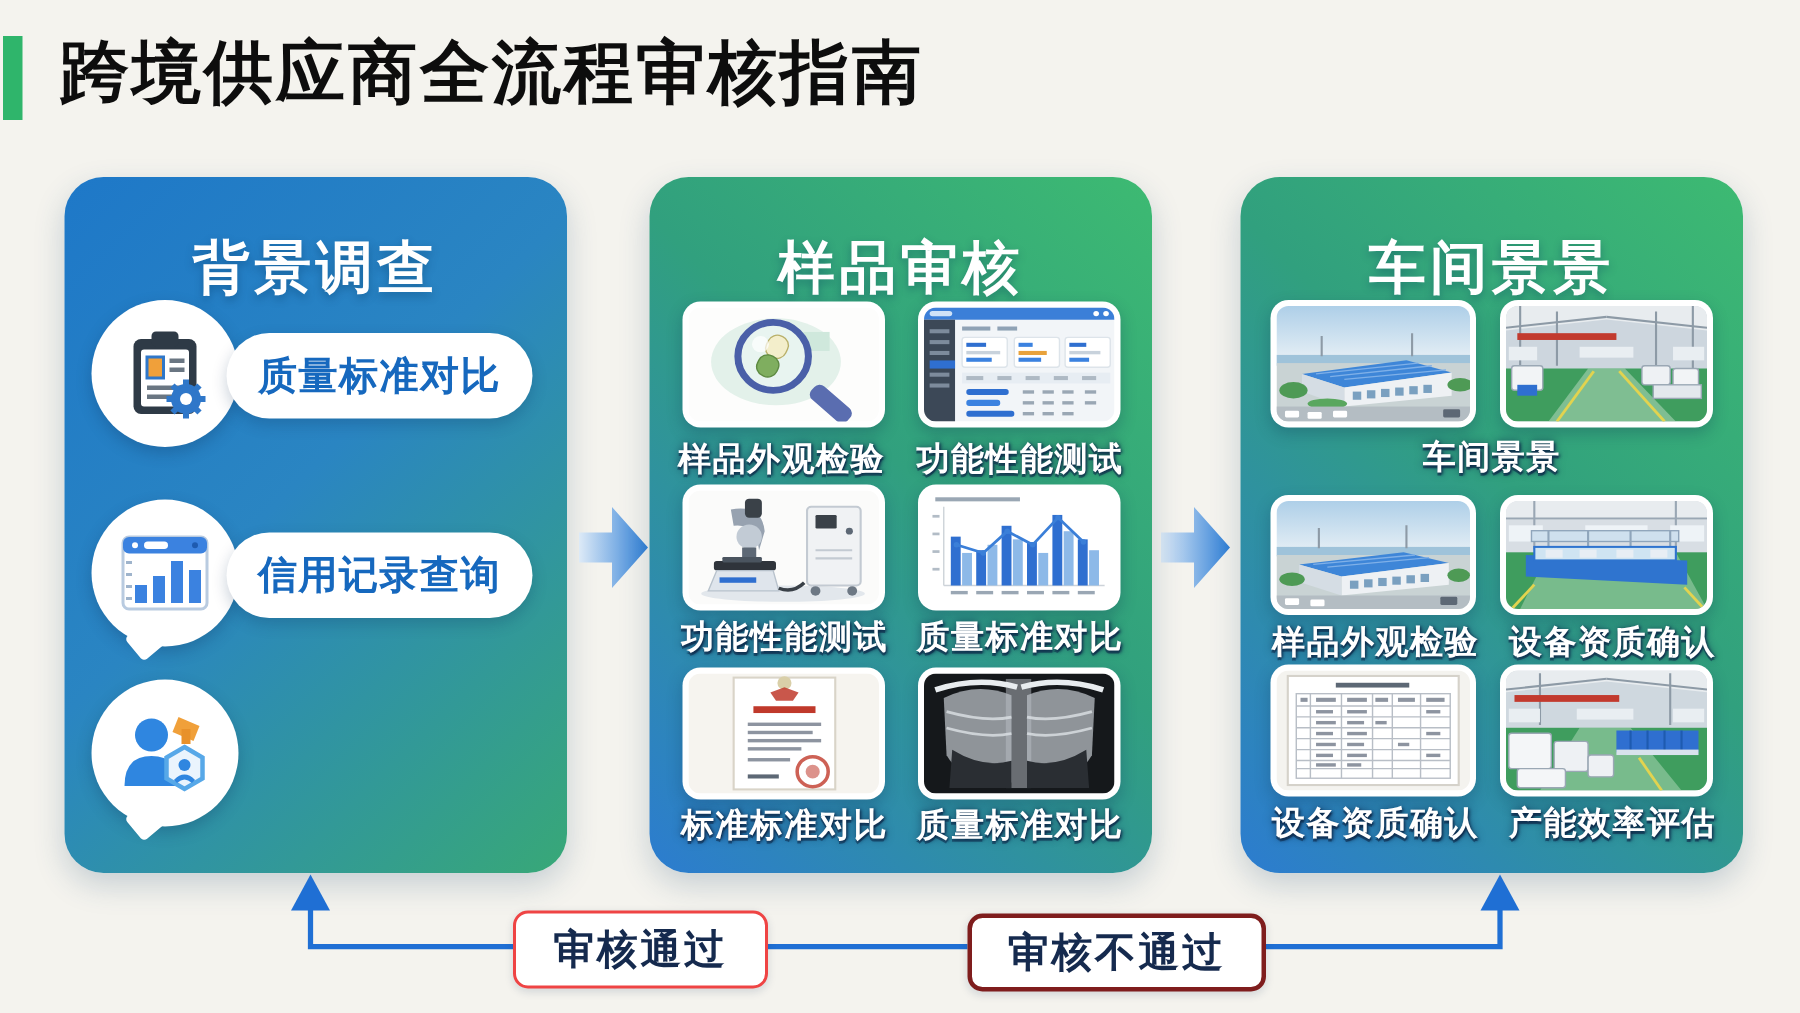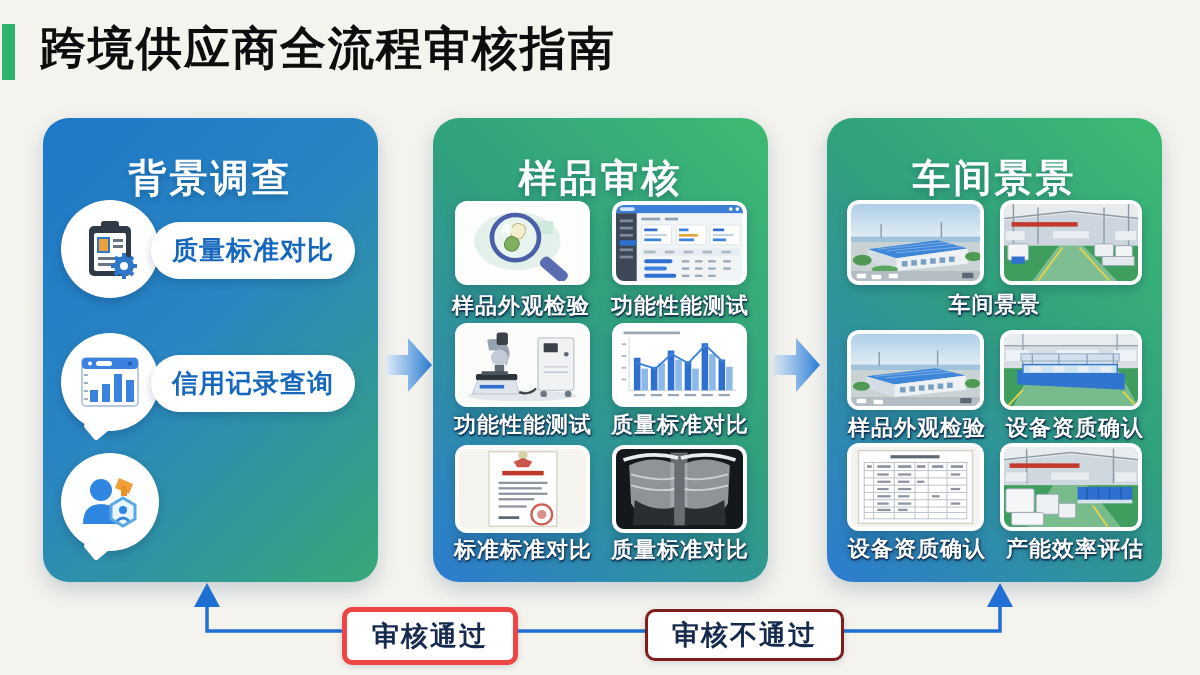--- a/index.html
+++ b/index.html
@@ -57,21 +57,21 @@
   }
   
   .flow-arrow{position:absolute;top:330px;width:46px;height:70px;}
   
   .flow-box{
     position:absolute;background:#fff;border-radius:10px;z-index:3;
     display:flex;align-items:center;justify-content:center;
     box-shadow:0 2px 6px rgba(20,50,90,.15);
   }
   .flow-box span{font-size:27px;font-weight:700;color:#152a4e;letter-spacing:2px;}
-  .flow-box.pass{left:342px;top:607px;width:166px;height:48px;border:5px solid #ef4444;}
+  .flow-box.pass{left:342px;top:607px;width:166px;height:48px;border:2px solid #ef4444;}
   .flow-box.fail{left:645px;top:609px;width:193px;height:46px;border:3px solid #7f1d1d;}
   .connector-layer{position:absolute;left:0;top:0;width:1200px;height:675px;z-index:2;pointer-events:none;}
 </style>
 </head>
 <body>
 
 <div class="accent-bar"></div>
 <div class="main-title">跨境供应商全流程审核指南</div>
 
 <div class="panel panel-1">

